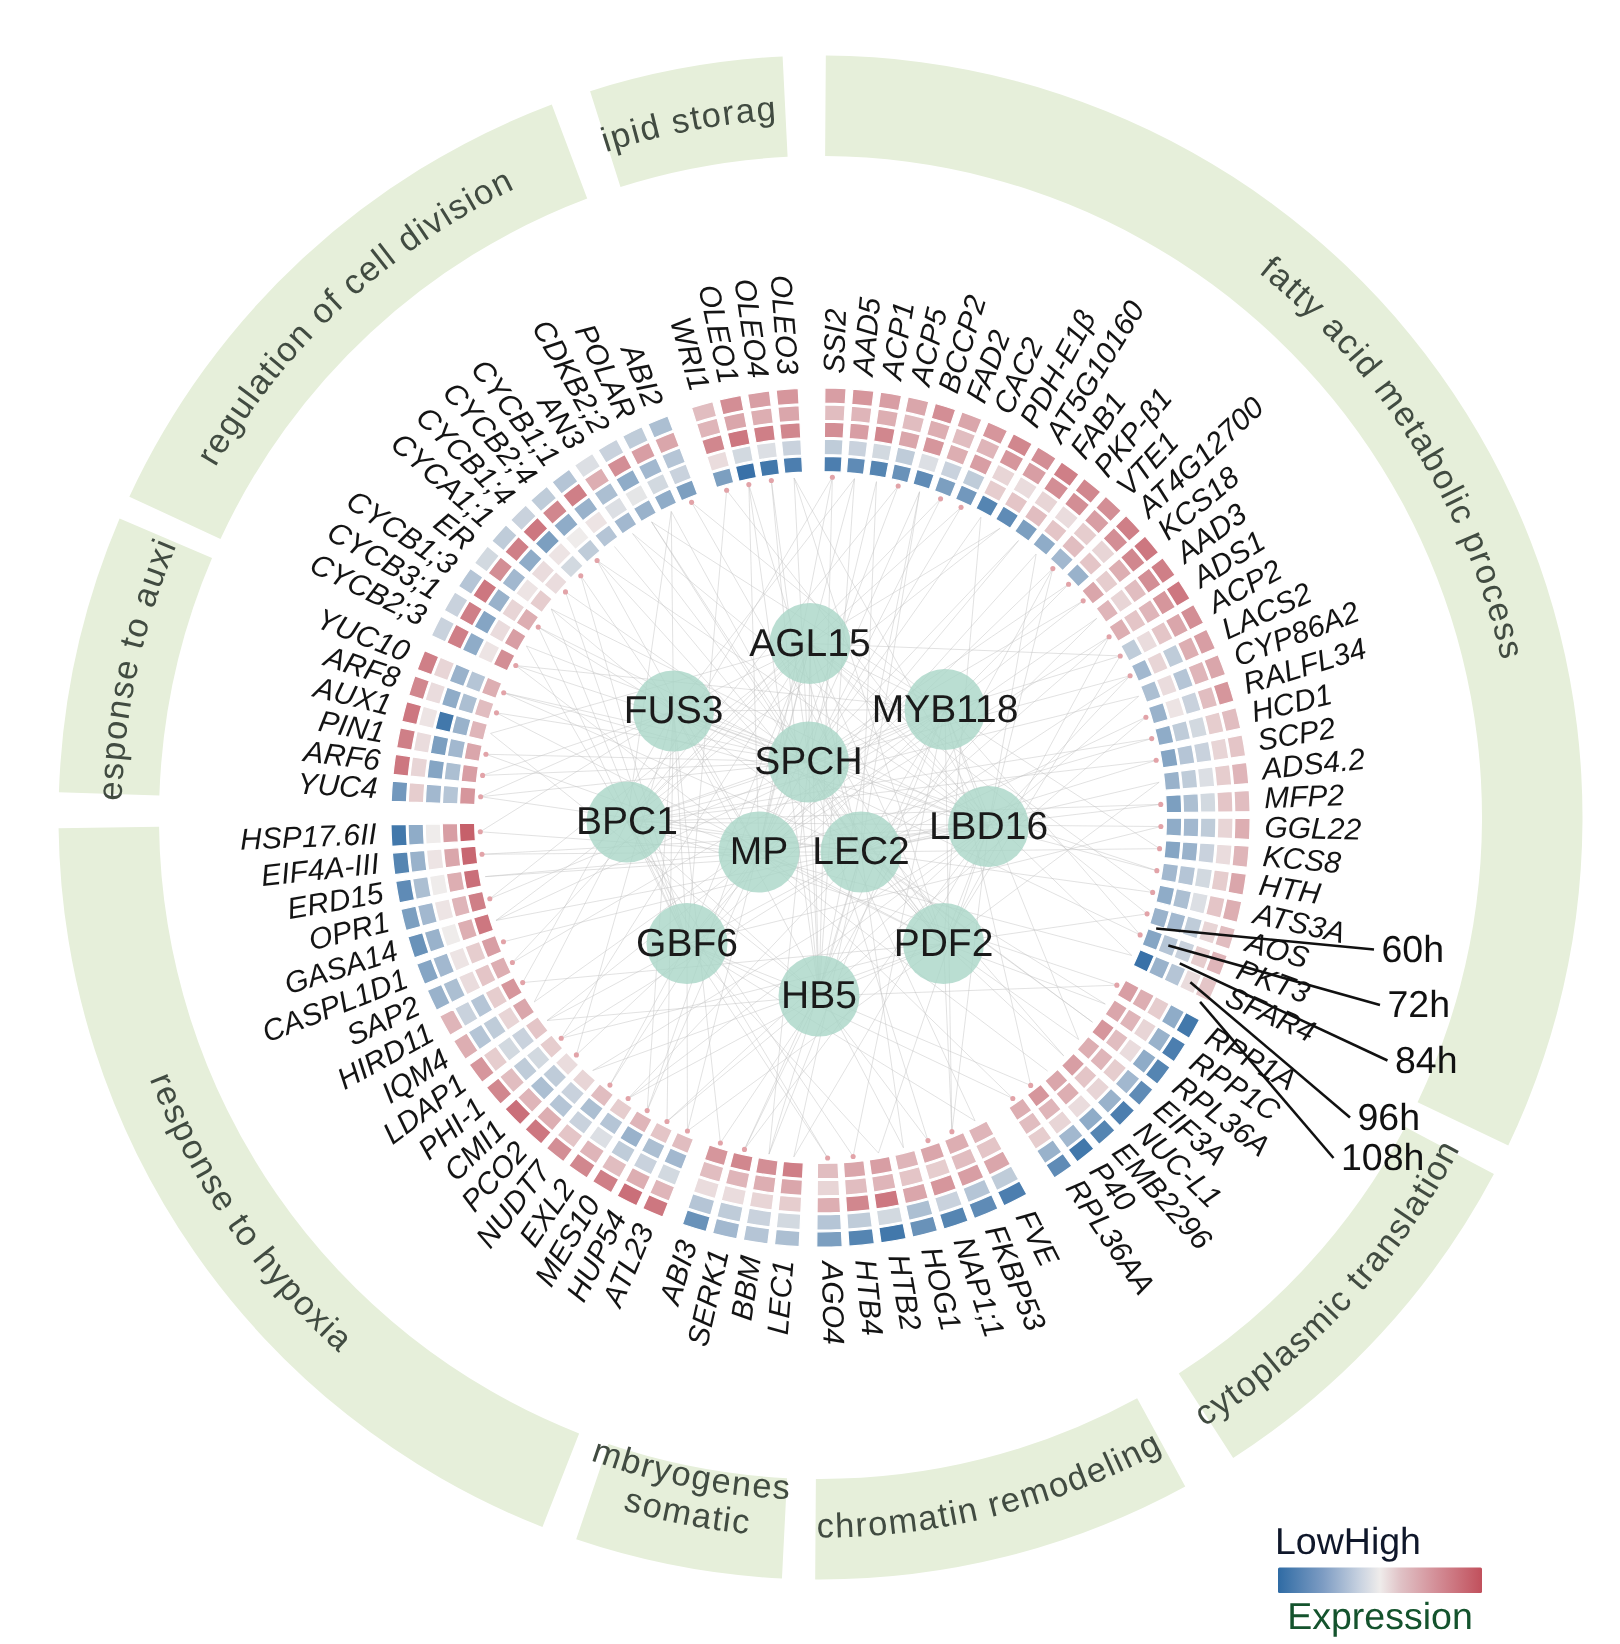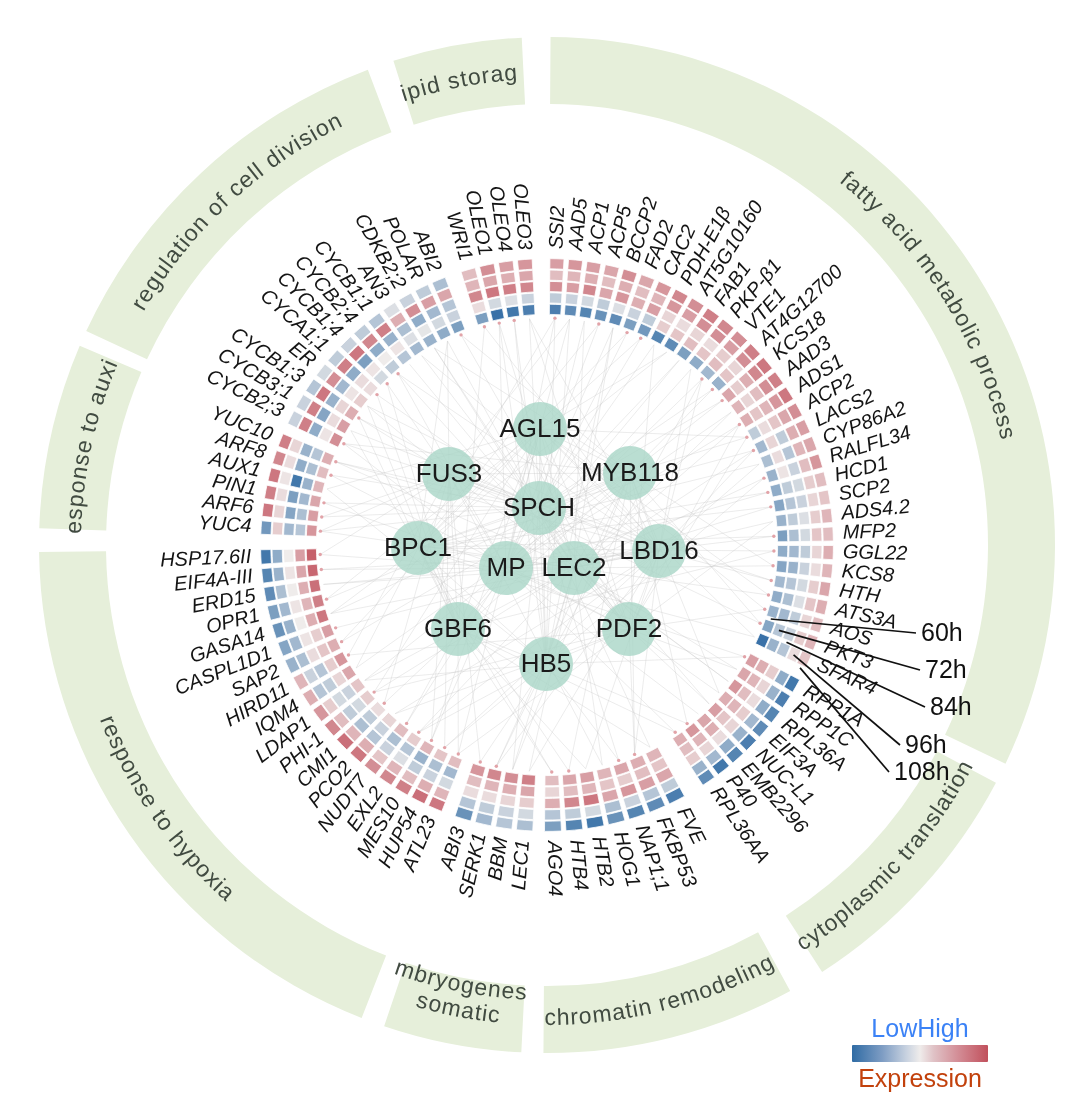--- a/index.html
+++ b/index.html
@@ -1,25 +1,25 @@
 <!DOCTYPE html>
 <html><head>
 <meta charset="utf-8">
 <style>
   html,body{margin:0;padding:0;background:#fff;}
   .stage{position:relative;width:1080px;height:1096px;background:#fff;overflow:hidden;
          font-family:"Liberation Sans", sans-serif;}
   #fig{position:absolute;left:0;top:0;}
   .legend{position:absolute;left:846px;top:1014px;width:148px;text-align:center;color:#111;}
-  .legend-row{display:flex;justify-content:center;padding:0 4px 2px 4px;
-              font-size:25px;color:#3b82f6;}
+  .legend-row{display:flex;justify-content:flex-start;padding:0 4px 2px 4px;
+              font-size:25px;color:#0f172a;}
   .legend-bar{width:136px;height:17px;margin:0 auto;border-radius:1px;
               background:linear-gradient(to right,#2f6ba4 0%,#7d9cc3 22%,#c8d2e0 40%,
                          #efeceb 50%,#e0c2c6 60%,#d38d96 78%,#c1505c 100%);}
-  .legend-title{font-size:25px;margin-top:2px;color:#c2410c;}
+  .legend-title{font-size:25px;margin-top:2px;color:#14532d;}
 </style>
 </head>
 <body>
 
 <div class="stage">
   <svg id="fig" width="1080" height="1096" viewBox="0 0 1080 1096">
       <g>
         <line x1="418.00" y1="548.00" x2="554.92" y2="318.14" stroke="#c4c4c4" stroke-width="0.6" opacity="0.55"></line>
         <line x1="506.00" y1="568.00" x2="554.92" y2="318.14" stroke="#c4c4c4" stroke-width="0.6" opacity="0.55"></line>
         <line x1="546.00" y1="664.00" x2="554.92" y2="318.14" stroke="#c4c4c4" stroke-width="0.6" opacity="0.55"></line>

